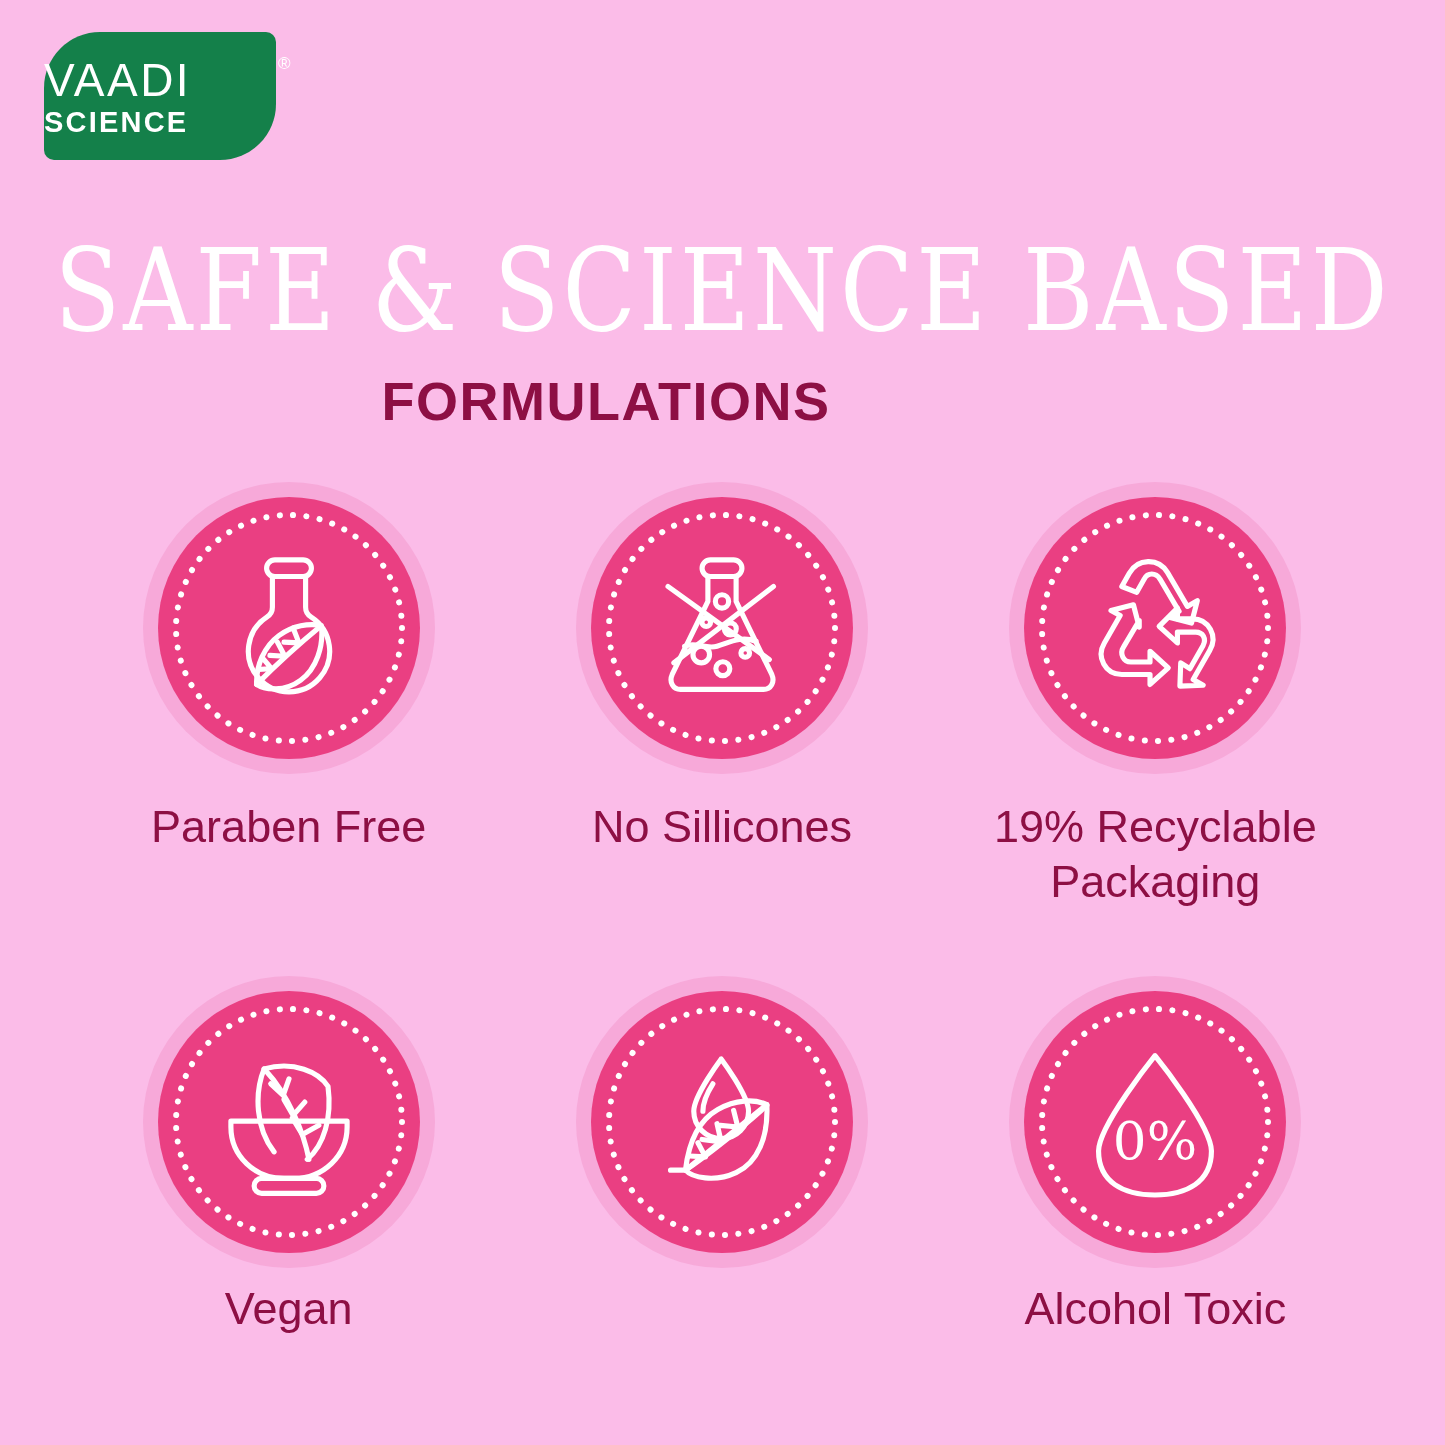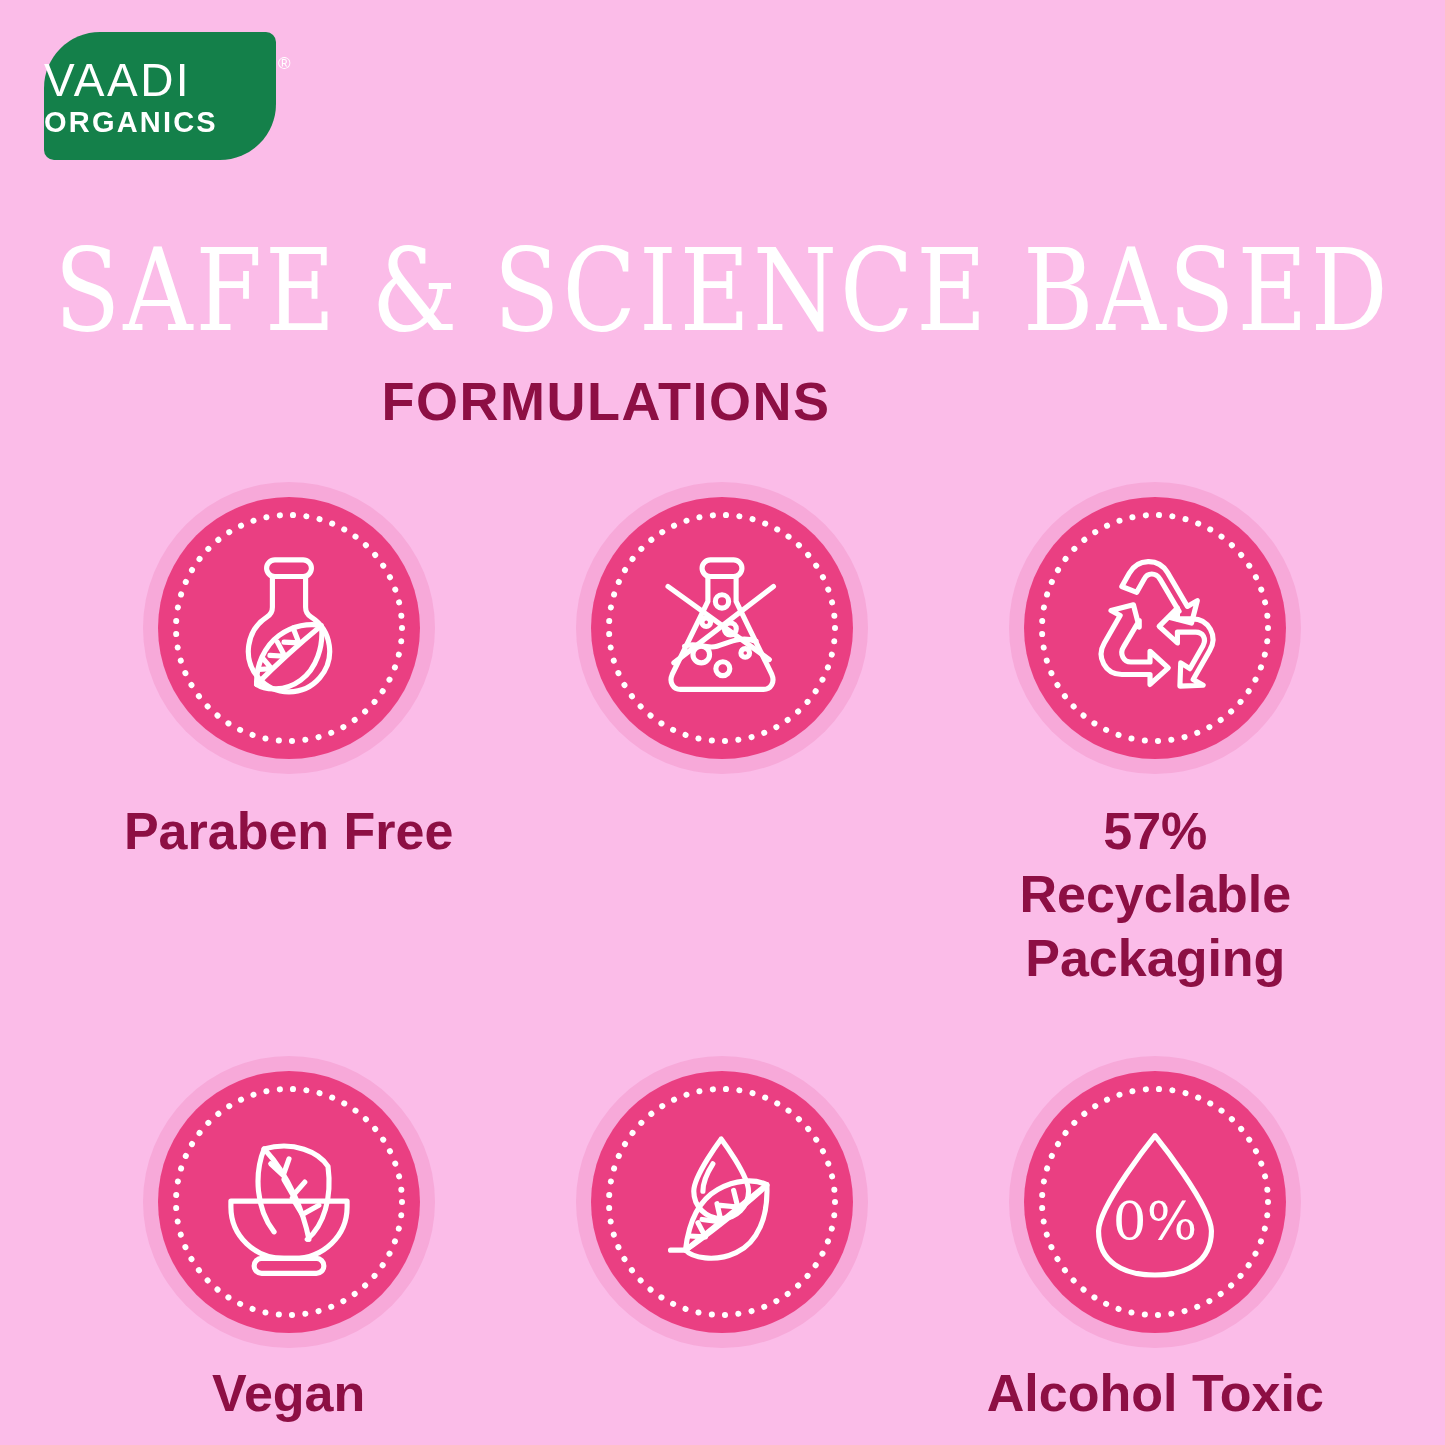--- a/index.html
+++ b/index.html
@@ -129,38 +129,38 @@
     height: 262px;
   }
   .disc svg.glyph {
     position: relative;
     width: 166px;
     height: 166px;
   }
   .caption {
     margin-top: 26px;
     color: #8d0f44;
-    font-size: 52px;
-    font-weight: 700;
+    font-size: 45px;
+    font-weight: 400;
     line-height: 1.22;
     text-align: center;
     max-width: 380px;
   }
   .row2 .caption {
     margin-top: 14px;
   }
 </style>
 </head>
 <body>
 
 <div class="logo-badge">
   <div class="logo-line1">
     <span>VAADI</span><span class="logo-reg">®</span>
   </div>
-  <div class="logo-line2">ORGANICS</div>
+  <div class="logo-line2">SCIENCE</div>
 </div>
 
 <div class="headline">SAFE &amp; SCIENCE BASED</div>
 <div class="subhead">FORMULATIONS</div>
 
 <div class="grid">
 
   <div class="cell">
     <div class="halo">
       <div class="disc">
@@ -193,39 +193,40 @@
           <circle cx="40.5" cy="46.5" r="2.6"></circle>
           <circle cx="55" cy="50.5" r="3.6"></circle>
           <circle cx="37.5" cy="66" r="5"></circle>
           <circle cx="50.5" cy="74.5" r="4.2"></circle>
           <circle cx="64" cy="65" r="2.6"></circle>
           <path d="M17.5 25 L78.5 69"></path>
           <path d="M81 25 L21 71"></path>
         </svg>
       </div>
     </div>
+    <div class="caption">No Sillicones</div>
   </div>
 
   <div class="cell">
     <div class="halo">
       <div class="disc">
         <svg class="dotring" viewBox="0 0 262 262">
           <circle cx="131" cy="131" r="113" fill="none" stroke="#ffffff" stroke-width="6" stroke-linecap="round" stroke-dasharray="0.1 13.3"></circle>
         </svg>
         <svg class="glyph" viewBox="0 0 100 100" fill="none" stroke="#ffffff" stroke-width="3.1" stroke-linecap="round" stroke-linejoin="round">
 
           <path d="M30 25 L34.5 17 C39.5 8 52 7.5 57.5 16.5 L69.5 37 L75.5 33.5 L72 47 L58.5 43.5 L64.5 40 L53 20.5 C50.5 16.5 45.5 16.5 43.5 20.5 L39 28.5 Z"></path>
 
           <path d="M63.5 44.5 L72.5 44.5 C82.5 44.5 88 55 83 63.5 L73 81 L79 84.5 L65 85 L65.5 71 L71 74.5 L79 60.5 C81 56.5 79 52.5 74.5 52.5 H63.5 L63.5 59 L52.5 49 L63.5 38 Z"></path>
 
           <path d="M40.5 45.5 L31 61.5 C28.5 65.5 31 70.5 35.5 70.5 H47 V64 L58 74 L47 84 L47 78 L30 78 C20 78 14.5 67.5 19.5 59 L29 42.5 L23.5 39.5 L37 36 L40.5 49.5 Z"></path>
         </svg>
       </div>
     </div>
-    <div class="caption">57% Recyclable Packaging</div>
+    <div class="caption">19% Recyclable Packaging</div>
   </div>
 
   <div class="cell row2">
     <div class="halo">
       <div class="disc">
         <svg class="dotring" viewBox="0 0 262 262">
           <circle cx="131" cy="131" r="113" fill="none" stroke="#ffffff" stroke-width="6" stroke-linecap="round" stroke-dasharray="0.1 13.3"></circle>
         </svg>
         <svg class="glyph" viewBox="0 0 100 100" fill="none" stroke="#ffffff" stroke-width="3.1" stroke-linecap="round" stroke-linejoin="round">
 

